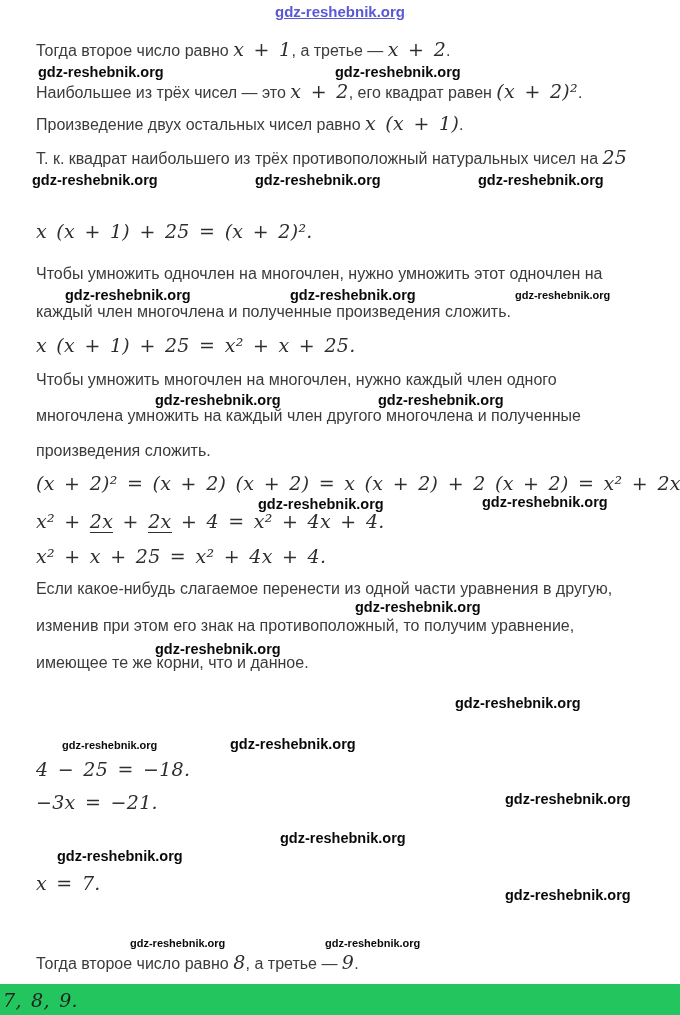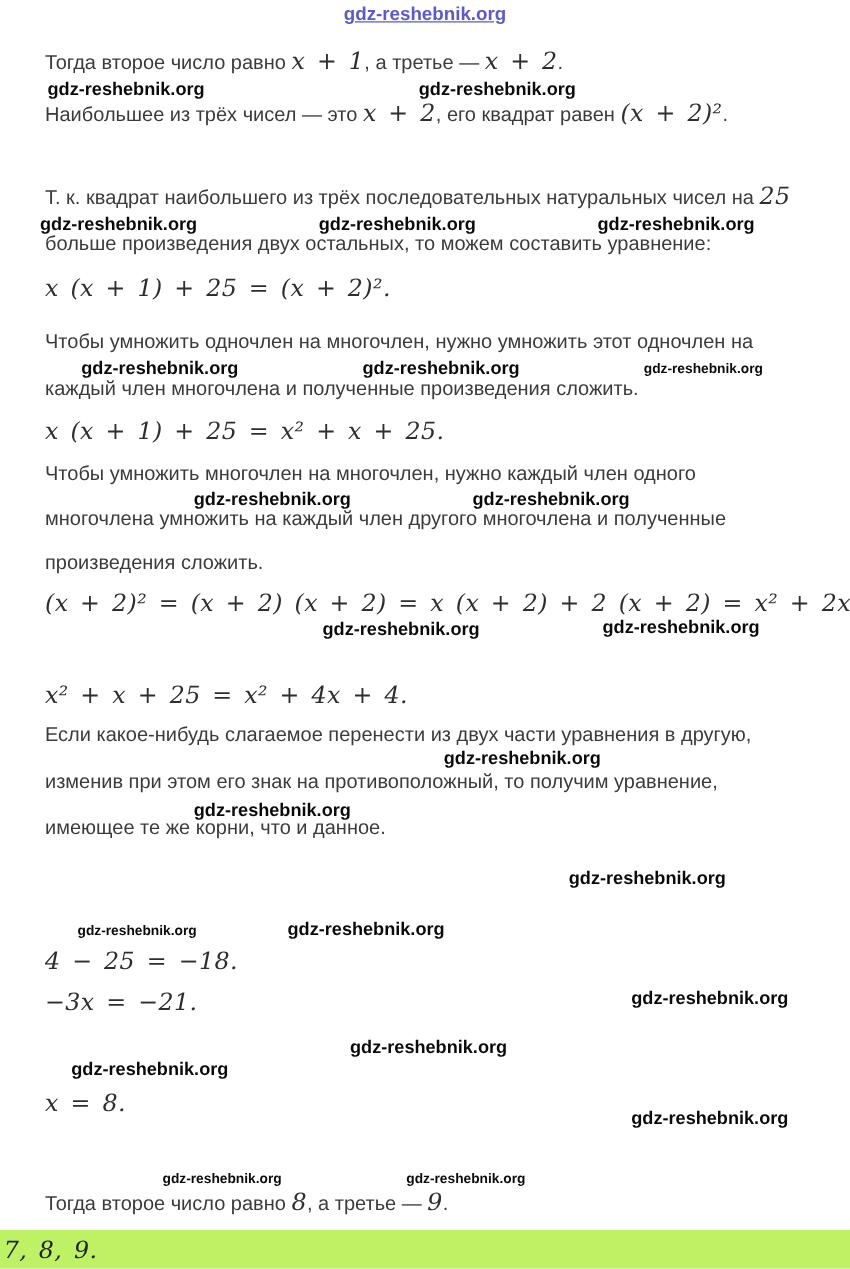--- a/index.html
+++ b/index.html
@@ -26,46 +26,46 @@
     content:""; position:absolute; left:-3px; right:-3px; top:52%;
     height:1.5px; background:#2e2e2e; transform:rotate(-22deg);
   }
   .wm {
     position:absolute; font-weight:bold; font-size:14.5px; color:#0a0a0a;
     white-space:nowrap; font-family:"Liberation Sans", sans-serif;
   }
   .wm.sm { font-size:11px; }
   .answer {
     position:absolute; left:0; top:984px; width:680px; height:31px;
-    background:#bef264; display:flex; align-items:center; padding-left:3px;
+    background:#22c55e; display:flex; align-items:center; padding-left:3px;
   }
   .answer .m { font-size:19px; color:#222; }
 </style>
 </head>
 <body>
 
 <div class="page">
 
   <div class="hdr">gdz-reshebnik.org</div>
 
   <p class="row" style="top:38px"><span class="t">Тогда второе число равно </span><span class="m">x + 1</span><span class="t">, а третье — </span><span class="m">x + 2</span><span class="t">.</span></p>
 
   <div class="wm" style="left:38px;top:64px">gdz-reshebnik.org</div>
   <div class="wm" style="left:335px;top:64px">gdz-reshebnik.org</div>
 
   <p class="row" style="top:80px"><span class="t">Наибольшее из трёх чисел — это </span><span class="m">x + 2</span><span class="t">, его квадрат равен </span><span class="m">(x + 2)²</span><span class="t">.</span></p>
 
+  <p class="row" style="top:112px"><span class="t">Произведение двух остальных чисел равно </span><span class="m">x (x + 1)</span><span class="t">.</span></p>
 
-  <p class="row" style="top:146px"><span class="t">Т. к. квадрат наибольшего из трёх последовательных натуральных чисел на </span><span class="m">25</span></p>
+  <p class="row" style="top:146px"><span class="t">Т. к. квадрат наибольшего из трёх противоположный натуральных чисел на </span><span class="m">25</span></p>
 
   <div class="wm" style="left:32px;top:172px">gdz-reshebnik.org</div>
   <div class="wm" style="left:255px;top:172px">gdz-reshebnik.org</div>
   <div class="wm" style="left:478px;top:172px">gdz-reshebnik.org</div>
 
-  <p class="row" style="top:186px"><span class="t">больше произведения двух остальных, то можем составить уравнение:</span></p>
 
   <p class="row" style="top:220px"><span class="m">x (x + 1) + 25 = (x + 2)².</span></p>
 
   <p class="row" style="top:264px"><span class="t">Чтобы умножить одночлен на многочлен, нужно умножить этот одночлен на</span></p>
 
   <div class="wm" style="left:65px;top:287px">gdz-reshebnik.org</div>
   <div class="wm" style="left:290px;top:287px">gdz-reshebnik.org</div>
   <div class="wm sm" style="left:515px;top:289px">gdz-reshebnik.org</div>
 
   <p class="row" style="top:302px"><span class="t">каждый член многочлена и полученные произведения сложить.</span></p>
@@ -79,24 +79,25 @@
 
   <p class="row" style="top:441px"><span class="t">произведения сложить.</span></p>
 
   <p class="row" style="top:406px"><span class="t">многочлена умножить на каждый член другого многочлена и полученные</span></p>
 
   <p class="row" style="top:472px"><span class="m">(x + 2)² = (x + 2) (x + 2) = x (x + 2) + 2 (x + 2) = x² + 2x + 2x + 4.</span></p>
 
   <div class="wm" style="left:258px;top:496px">gdz-reshebnik.org</div>
   <div class="wm" style="left:482px;top:494px">gdz-reshebnik.org</div>
 
+  <p class="row" style="top:510px"><span class="m">x² + </span><span class="m u">2x</span><span class="m"> + </span><span class="m u">2x</span><span class="m"> + 4 = x² + 4x + 4.</span></p>
 
   <p class="row" style="top:545px"><span class="m">x² + x + 25 = x² + 4x + 4.</span></p>
 
-  <p class="row" style="top:579px"><span class="t">Если какое-нибудь слагаемое перенести из двух части уравнения в другую,</span></p>
+  <p class="row" style="top:579px"><span class="t">Если какое-нибудь слагаемое перенести из одной части уравнения в другую,</span></p>
 
   <div class="wm" style="left:355px;top:599px">gdz-reshebnik.org</div>
 
   <p class="row" style="top:616px"><span class="t">изменив при этом его знак на противоположный, то получим уравнение,</span></p>
 
   <div class="wm" style="left:155px;top:641px">gdz-reshebnik.org</div>
 
   <p class="row" style="top:653px"><span class="t">имеющее те же корни, что и данное.</span></p>
 
   <div class="wm" style="left:455px;top:695px">gdz-reshebnik.org</div>
@@ -106,21 +107,21 @@
   <div class="wm" style="left:230px;top:736px">gdz-reshebnik.org</div>
 
   <p class="row" style="top:758px"><span class="m">4 − 25 = −18.</span></p>
 
   <p class="row" style="top:791px"><span class="m">−3x = −21.</span></p>
   <div class="wm" style="left:505px;top:791px">gdz-reshebnik.org</div>
 
   <div class="wm" style="left:280px;top:830px">gdz-reshebnik.org</div>
   <div class="wm" style="left:57px;top:848px">gdz-reshebnik.org</div>
 
-  <p class="row" style="top:872px"><span class="m">x = 8.</span></p>
+  <p class="row" style="top:872px"><span class="m">x = 7.</span></p>
   <div class="wm" style="left:505px;top:887px">gdz-reshebnik.org</div>
 
 
   <div class="wm sm" style="left:130px;top:937px">gdz-reshebnik.org</div>
   <div class="wm sm" style="left:325px;top:937px">gdz-reshebnik.org</div>
 
   <p class="row" style="top:951px"><span class="t">Тогда второе число равно </span><span class="m">8</span><span class="t">, а третье — </span><span class="m">9</span><span class="t">.</span></p>
 
   <div class="answer">
       <span class="m">7, 8, 9.</span>

